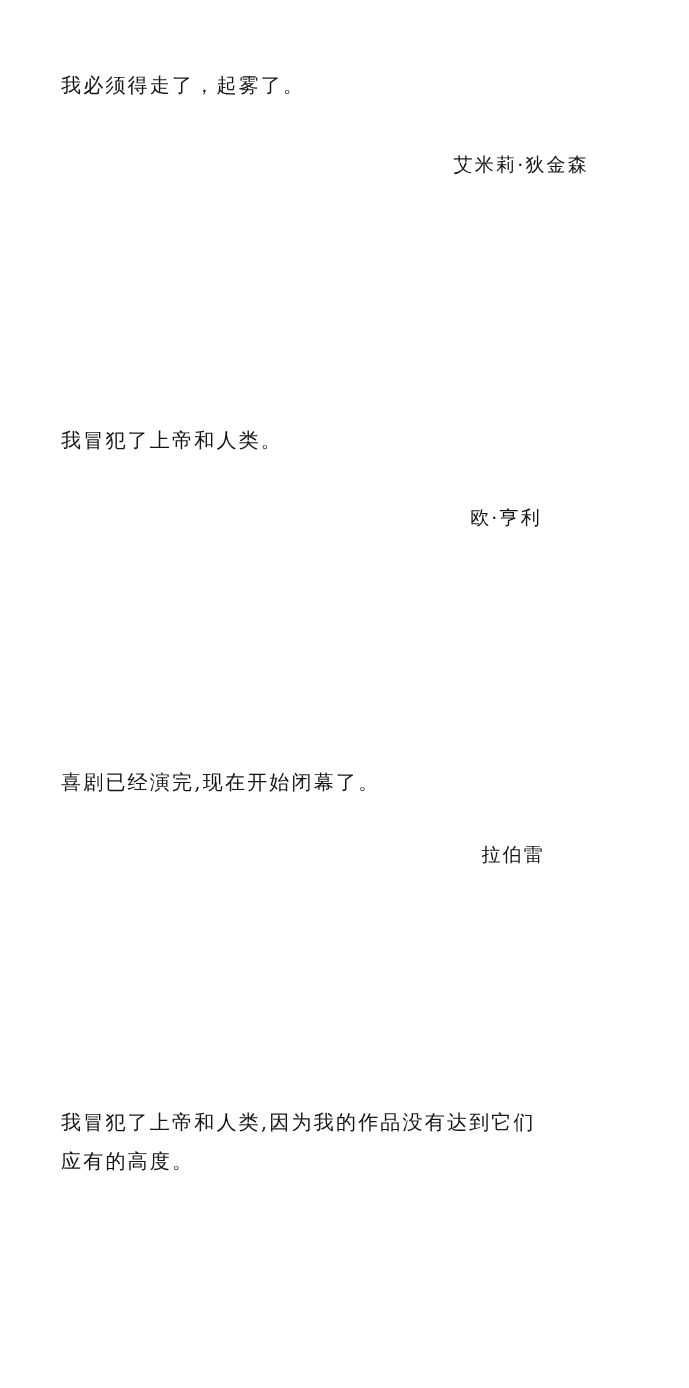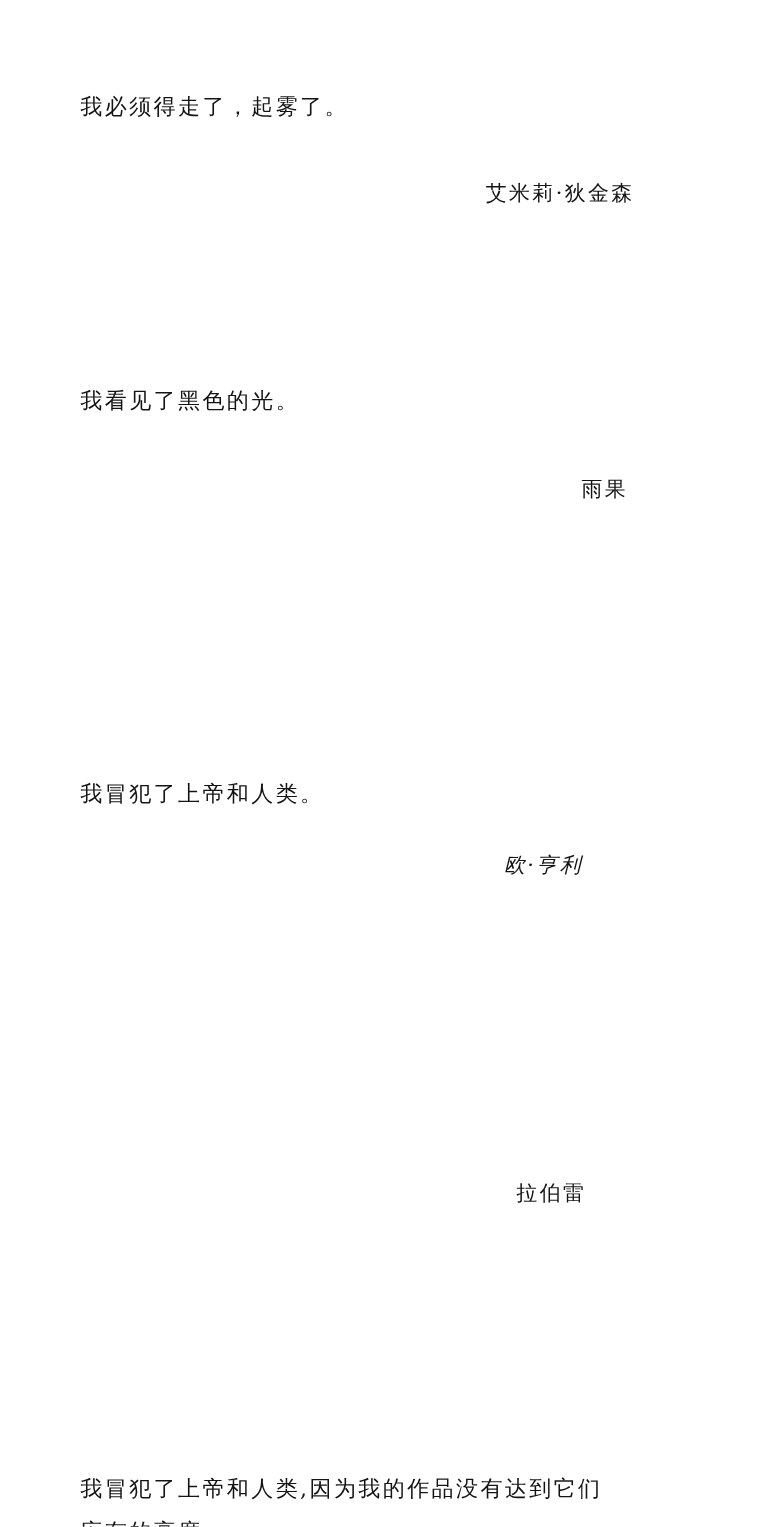--- a/index.html
+++ b/index.html
@@ -12,21 +12,21 @@
     height: 1388px;
     position: relative;
     overflow: hidden;
     font-family: "DejaVu Serif", "Liberation Serif", serif;
     color: #1a1a1a;
   }
   .page {
     width: 689px;
     height: 1070px;
     box-sizing: border-box;
-    padding: 16px;
+    padding: 4px;
     position: relative;
   }
   .quote-block {
     position: relative;
     box-sizing: border-box;
     padding: 0 57px 0 57px;
   }
   .quote-text {
     font-size: 20px;
     line-height: 39px;
@@ -44,48 +44,45 @@
   }
 
   
   #block-0 { padding-top: 62px; }
   #block-0 .quote-author { margin-top: 43px; padding-right: 39px; text-align: right; }
 
   #block-1 { padding-top: 153px; }
   #block-1 .quote-author { margin-top: 45px; padding-right: 45px; }
 
   #block-2 { padding-top: 241px; }
-  #block-2 .quote-author { margin-top: 30px; padding-right: 86px; font-style: italic; }
+  #block-2 .quote-author { margin-top: 41px; padding-right: 86px; }
 
   #block-3 { padding-top: 230px; }
   #block-3 .quote-author { margin-top: 36px; padding-right: 83px; }
 
   #block-4 { padding-top: 233px; }
 </style>
 </head>
 <body style="background: rgb(255, 255, 255);">
 
 <div class="page">
 
   <div class="quote-block" id="block-0">
     <div class="quote-text">我必须得走了，起雾了。</div>
     <div class="quote-author">艾米莉·狄金森</div>
   </div>
 
-  <div class="quote-block" id="block-1">
-    <div class="quote-text">我看见了黑色的光。</div>
-    <div class="quote-author">雨果</div>
-  </div>
 
   <div class="quote-block" id="block-2">
     <div class="quote-text">我冒犯了上帝和人类。</div>
     <div class="quote-author">欧·亨利</div>
   </div>
 
   <div class="quote-block" id="block-3">
+    <div class="quote-text">喜剧已经演完,现在开始闭幕了。</div>
     <div class="quote-author">拉伯雷</div>
   </div>
 
   <div class="quote-block" id="block-4">
     <div class="quote-text">我冒犯了上帝和人类,因为我的作品没有达到它们
 应有的高度。</div>
 
   </div>
 
 </div>

